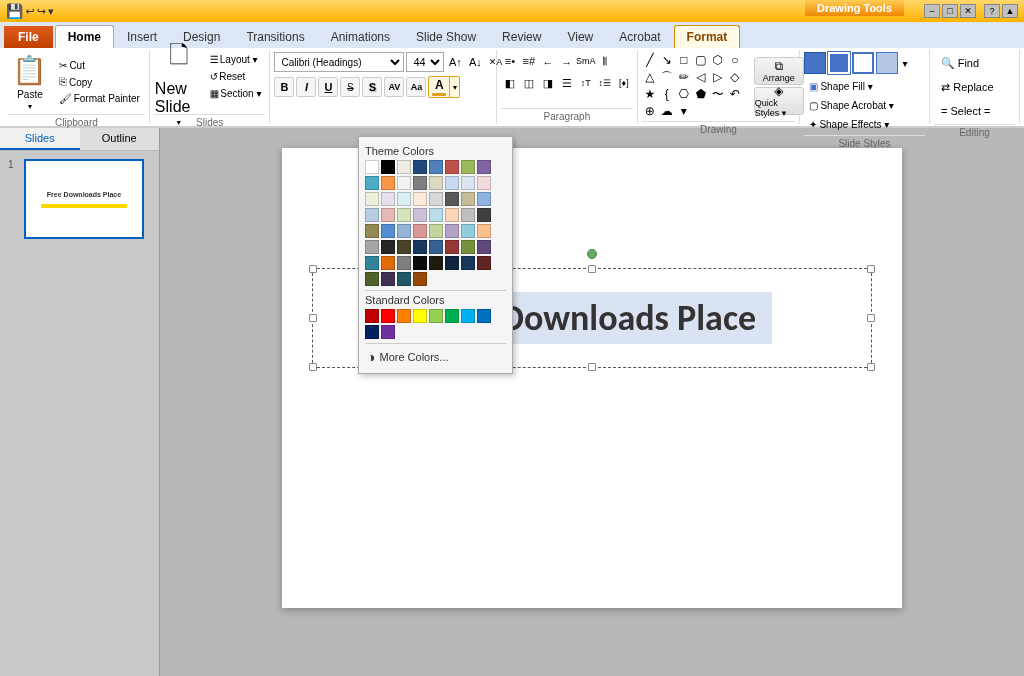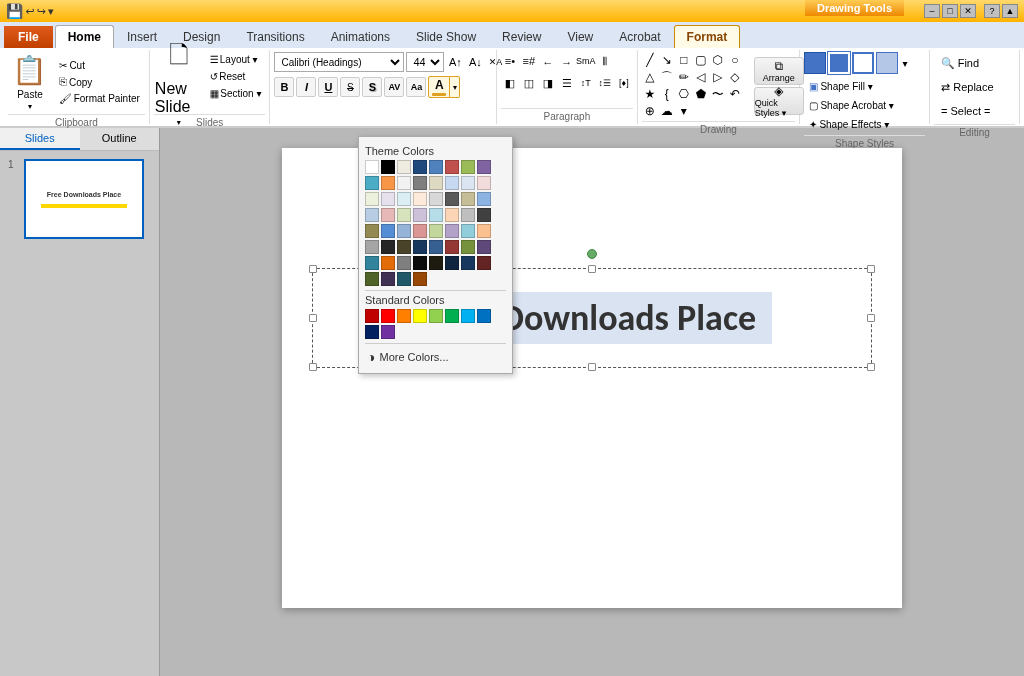--- a/index.html
+++ b/index.html
@@ -674,21 +674,21 @@
       </div>
       <div class="shape-fill-btn">
         <span>▢</span>
         <span>Shape Acrobat ▾</span>
       </div>
       <div class="shape-fill-btn">
         <span>✦</span>
         <span>Shape Effects ▾</span>
       </div>
     </div>
-    <div class="ribbon-group-label">Shape Styles</div>
+    <div class="ribbon-group-label">Slide Styles</div>
   </div>
 
   <div class="ribbon-group" style="min-width:90px;">
     <div class="ribbon-group-content" style="flex-direction:column;align-items:flex-start;">
       <div class="editing-btn">
         <span>🔍</span>
         <span>Find</span>
       </div>
       <div class="editing-btn">
         <span>⇄</span>

